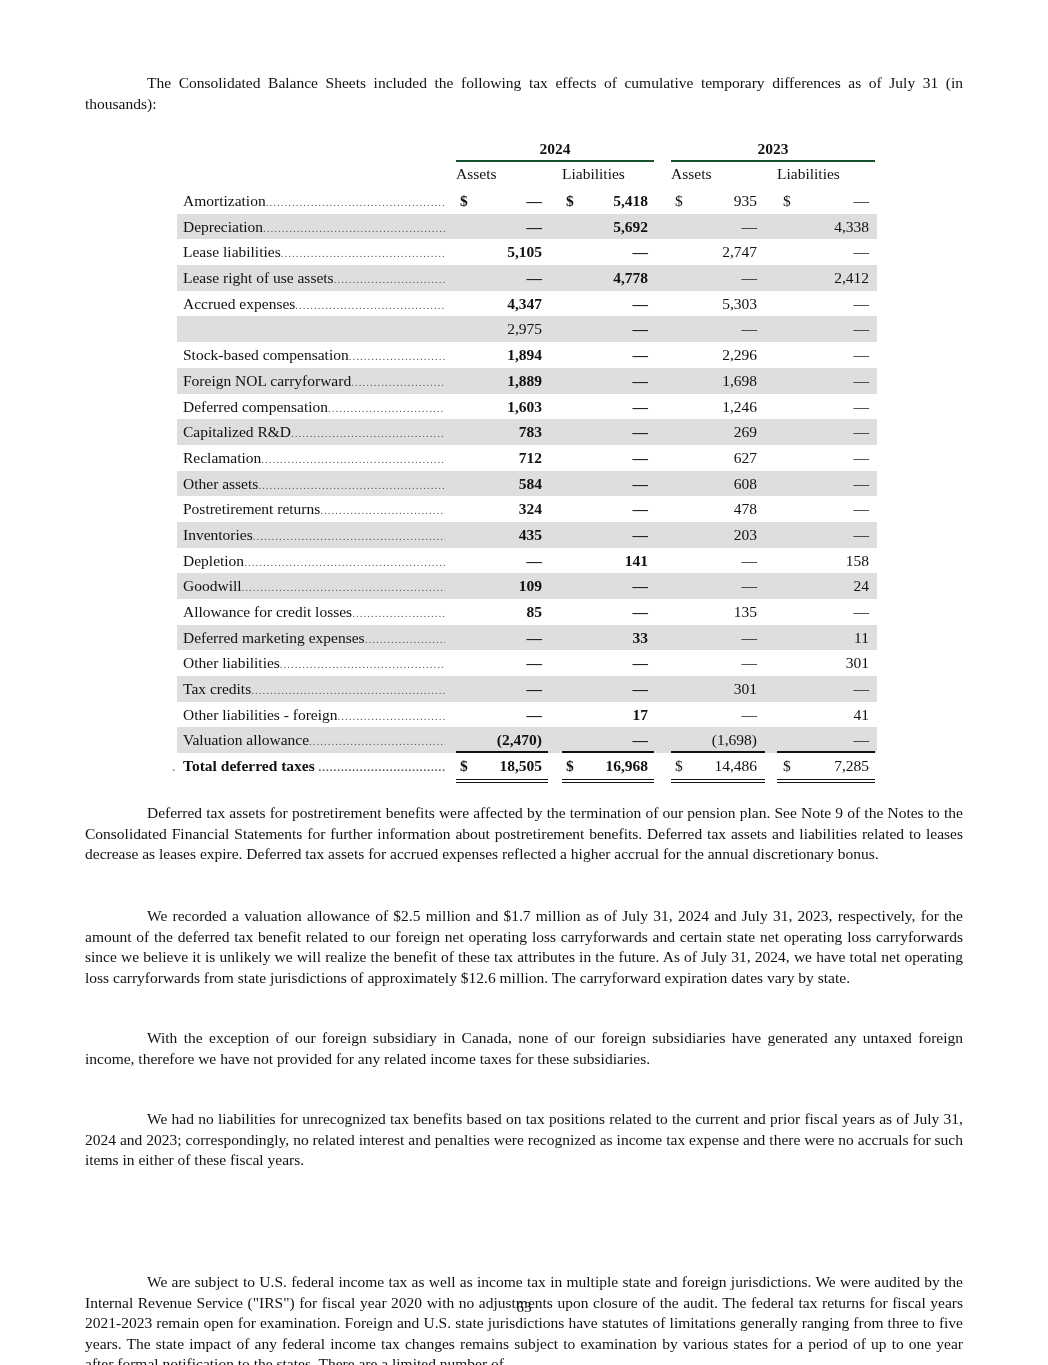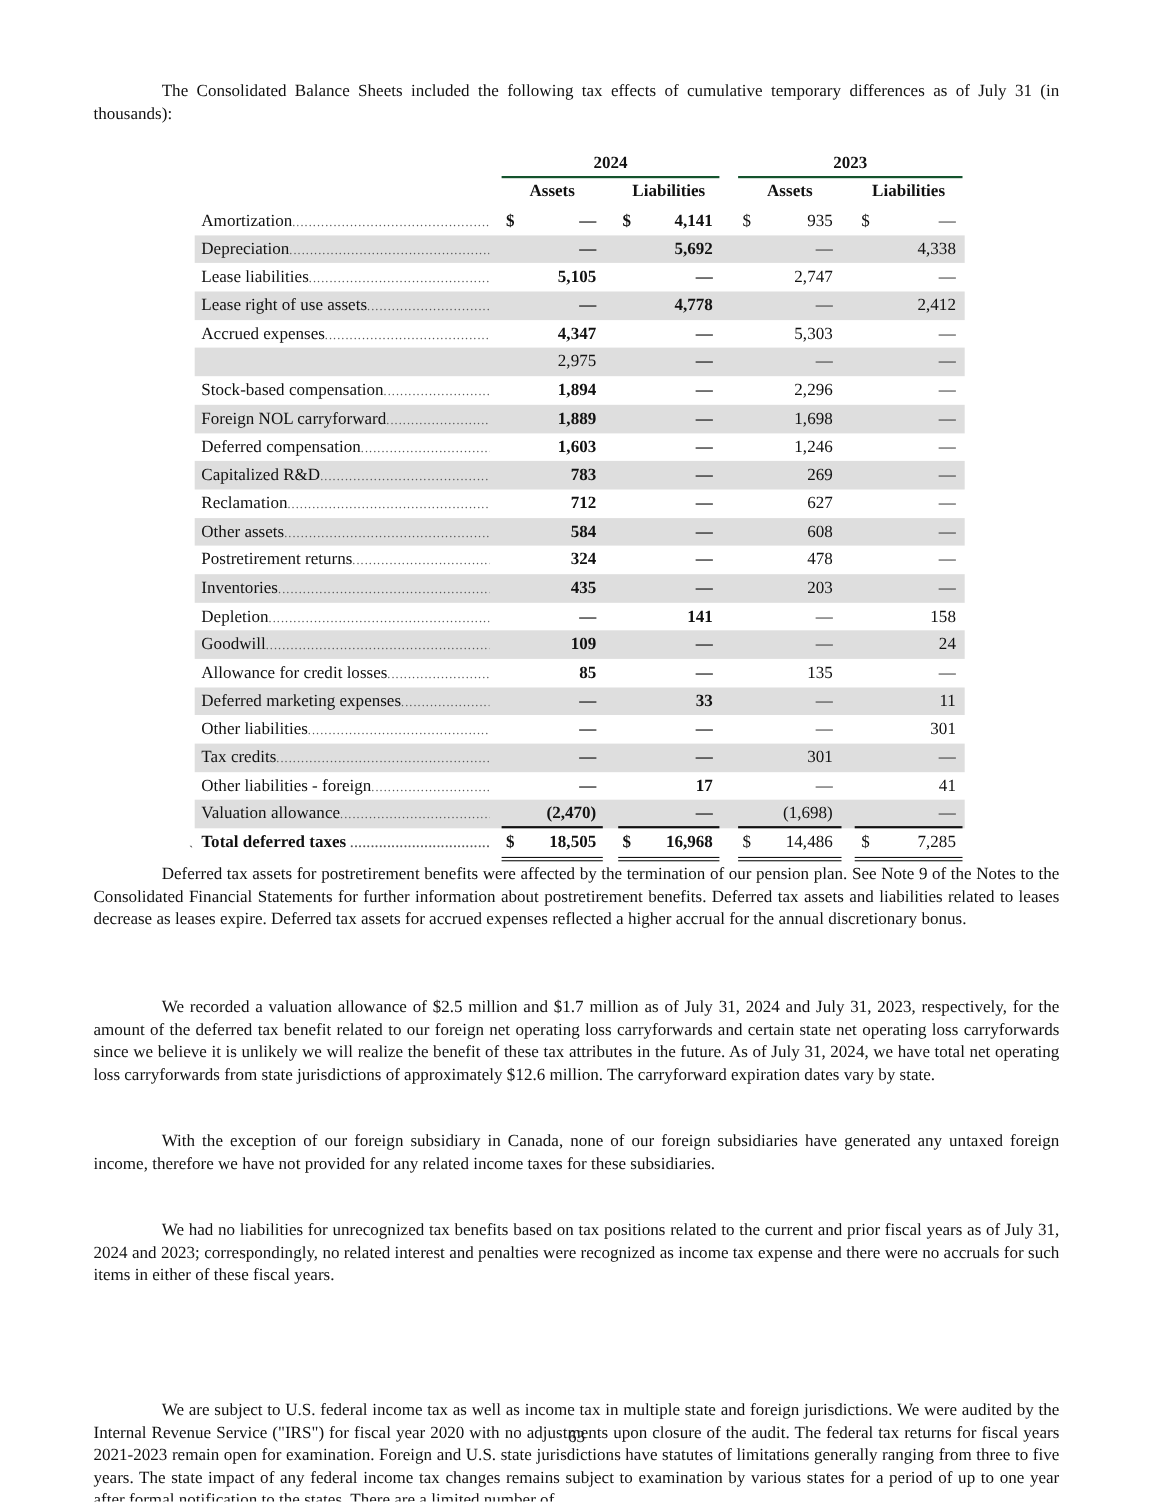--- a/index.html
+++ b/index.html
@@ -7,31 +7,31 @@
     width: 1048px; height: 1365px; position: relative; overflow: hidden;
     font-family: "Liberation Serif", "DejaVu Serif", serif;
     color: #111111; font-size: 15.5px;
   }
   .para {
     position: absolute; left: 85px; width: 878px;
     line-height: 20.6px; text-align: justify; margin: 0;
   }
   .para .indent { display: inline-block; width: 62px; }
   #intro { top: 73px; }
-  #p1 { top: 785px; }
+  #p1 { top: 803px; }
   #p2 { top: 906px; }
   #p3 { top: 1028px; }
   #p4 { top: 1090px; margin-top: 19px; }
   #p5 { top: 1236px; margin-top: 36px; }
 
   .tbl { position: absolute; left: 177px; top: 138px; width: 700px; }
   .hdr-year { position: absolute; top: 0; height: 22px; font-weight: bold; text-align: center; border-bottom: 2px solid #14532d; line-height: 22px; }
   #y2024 { left: 279px; width: 198px; }
   #y2023 { left: 494px; width: 204px; }
-  .hdr-col { position: absolute; top: 26px; font-weight: bold; text-align: center; line-height: 20px; }
+  .hdr-col { position: absolute; top: 26px; font-weight: normal; text-align: left; line-height: 20px; }
   #h-a24 { left: 279px; width: 92px; }
   #h-l24 { left: 385px; width: 92px; }
   #h-a23 { left: 494px; width: 94px; }
   #h-l23 { left: 600px; width: 98px; }
 
   .rows { position: absolute; top: 50px; left: 0; width: 700px; }
   .row { position: relative; height: 25.7px; line-height: 25.7px; }
   .row.shade { background: #dedede; }
   .label {
     position: absolute; left: 6px; width: 262px; white-space: nowrap; overflow: hidden;
@@ -73,21 +73,21 @@
   <div class="hdr-col" id="h-l23">Liabilities</div>
 
   <div class="rows" id="rows">
       <div class="row">
         <div class="label"><span>Amortization</span><span class="dots">................................................................................</span></div>
         <span class="dollar d-a24">$</span>
         <span class="dollar d-l24">$</span>
         <span class="dollar d-a23">$</span>
         <span class="dollar d-l23">$</span>
         <span class="cell c-a24">—</span>
-        <span class="cell c-l24">4,141</span>
+        <span class="cell c-l24">5,418</span>
         <span class="cell c-a23">935</span>
         <span class="cell c-l23">—</span>
       </div>
       <div class="row shade">
         <div class="label"><span>Depreciation</span><span class="dots">................................................................................</span></div>
         <span class="cell c-a24">—</span>
         <span class="cell c-l24">5,692</span>
         <span class="cell c-a23">—</span>
         <span class="cell c-l23">4,338</span>
       </div>

